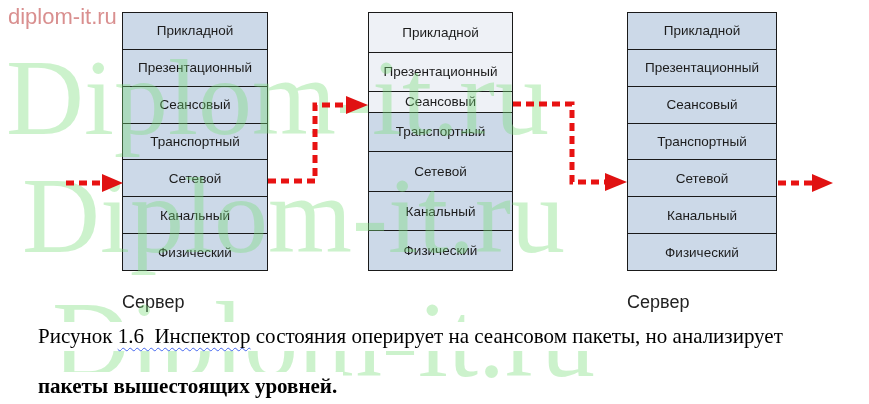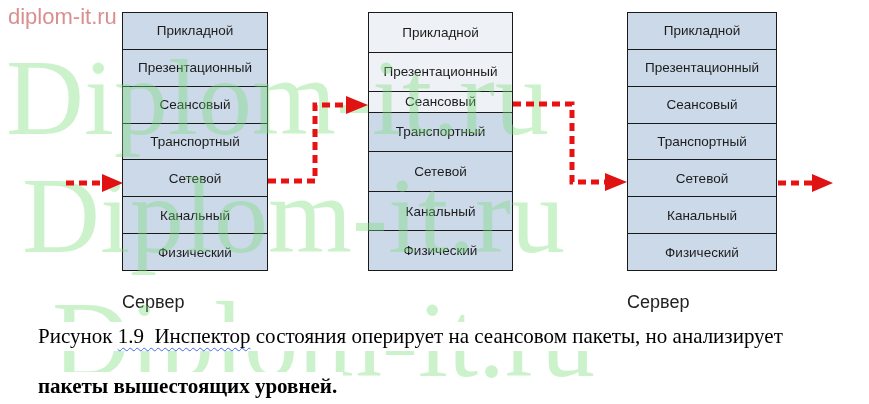--- a/index.html
+++ b/index.html
@@ -141,16 +141,16 @@
       <path d="M 513 104 L 572 104 L 572 182 L 605 182" stroke="#e81212" stroke-width="5" stroke-dasharray="8 5" fill="none"></path>
       <polygon points="605,173 627,182 605,191" fill="#e01212"></polygon>
     </g>
 
     <g>
       <path d="M 778 183 H 812" stroke="#e81212" stroke-width="5" stroke-dasharray="8 5" fill="none"></path>
       <polygon points="812,174 833,183 812,192" fill="#e01212"></polygon>
     </g>
   </svg>
 
-  <div class="caption-line caption-1"><span>Рисунок </span><span class="squiggle">1.9  Инспектор</span><span> состояния оперирует на сеансовом пакеты, но анализирует</span></div>
+  <div class="caption-line caption-1"><span>Рисунок </span><span class="squiggle">1.6  Инспектор</span><span> состояния оперирует на сеансовом пакеты, но анализирует</span></div>
   <div class="caption-line caption-2">пакеты вышестоящих уровней.</div>
 
 </div>
 
 </body></html>

